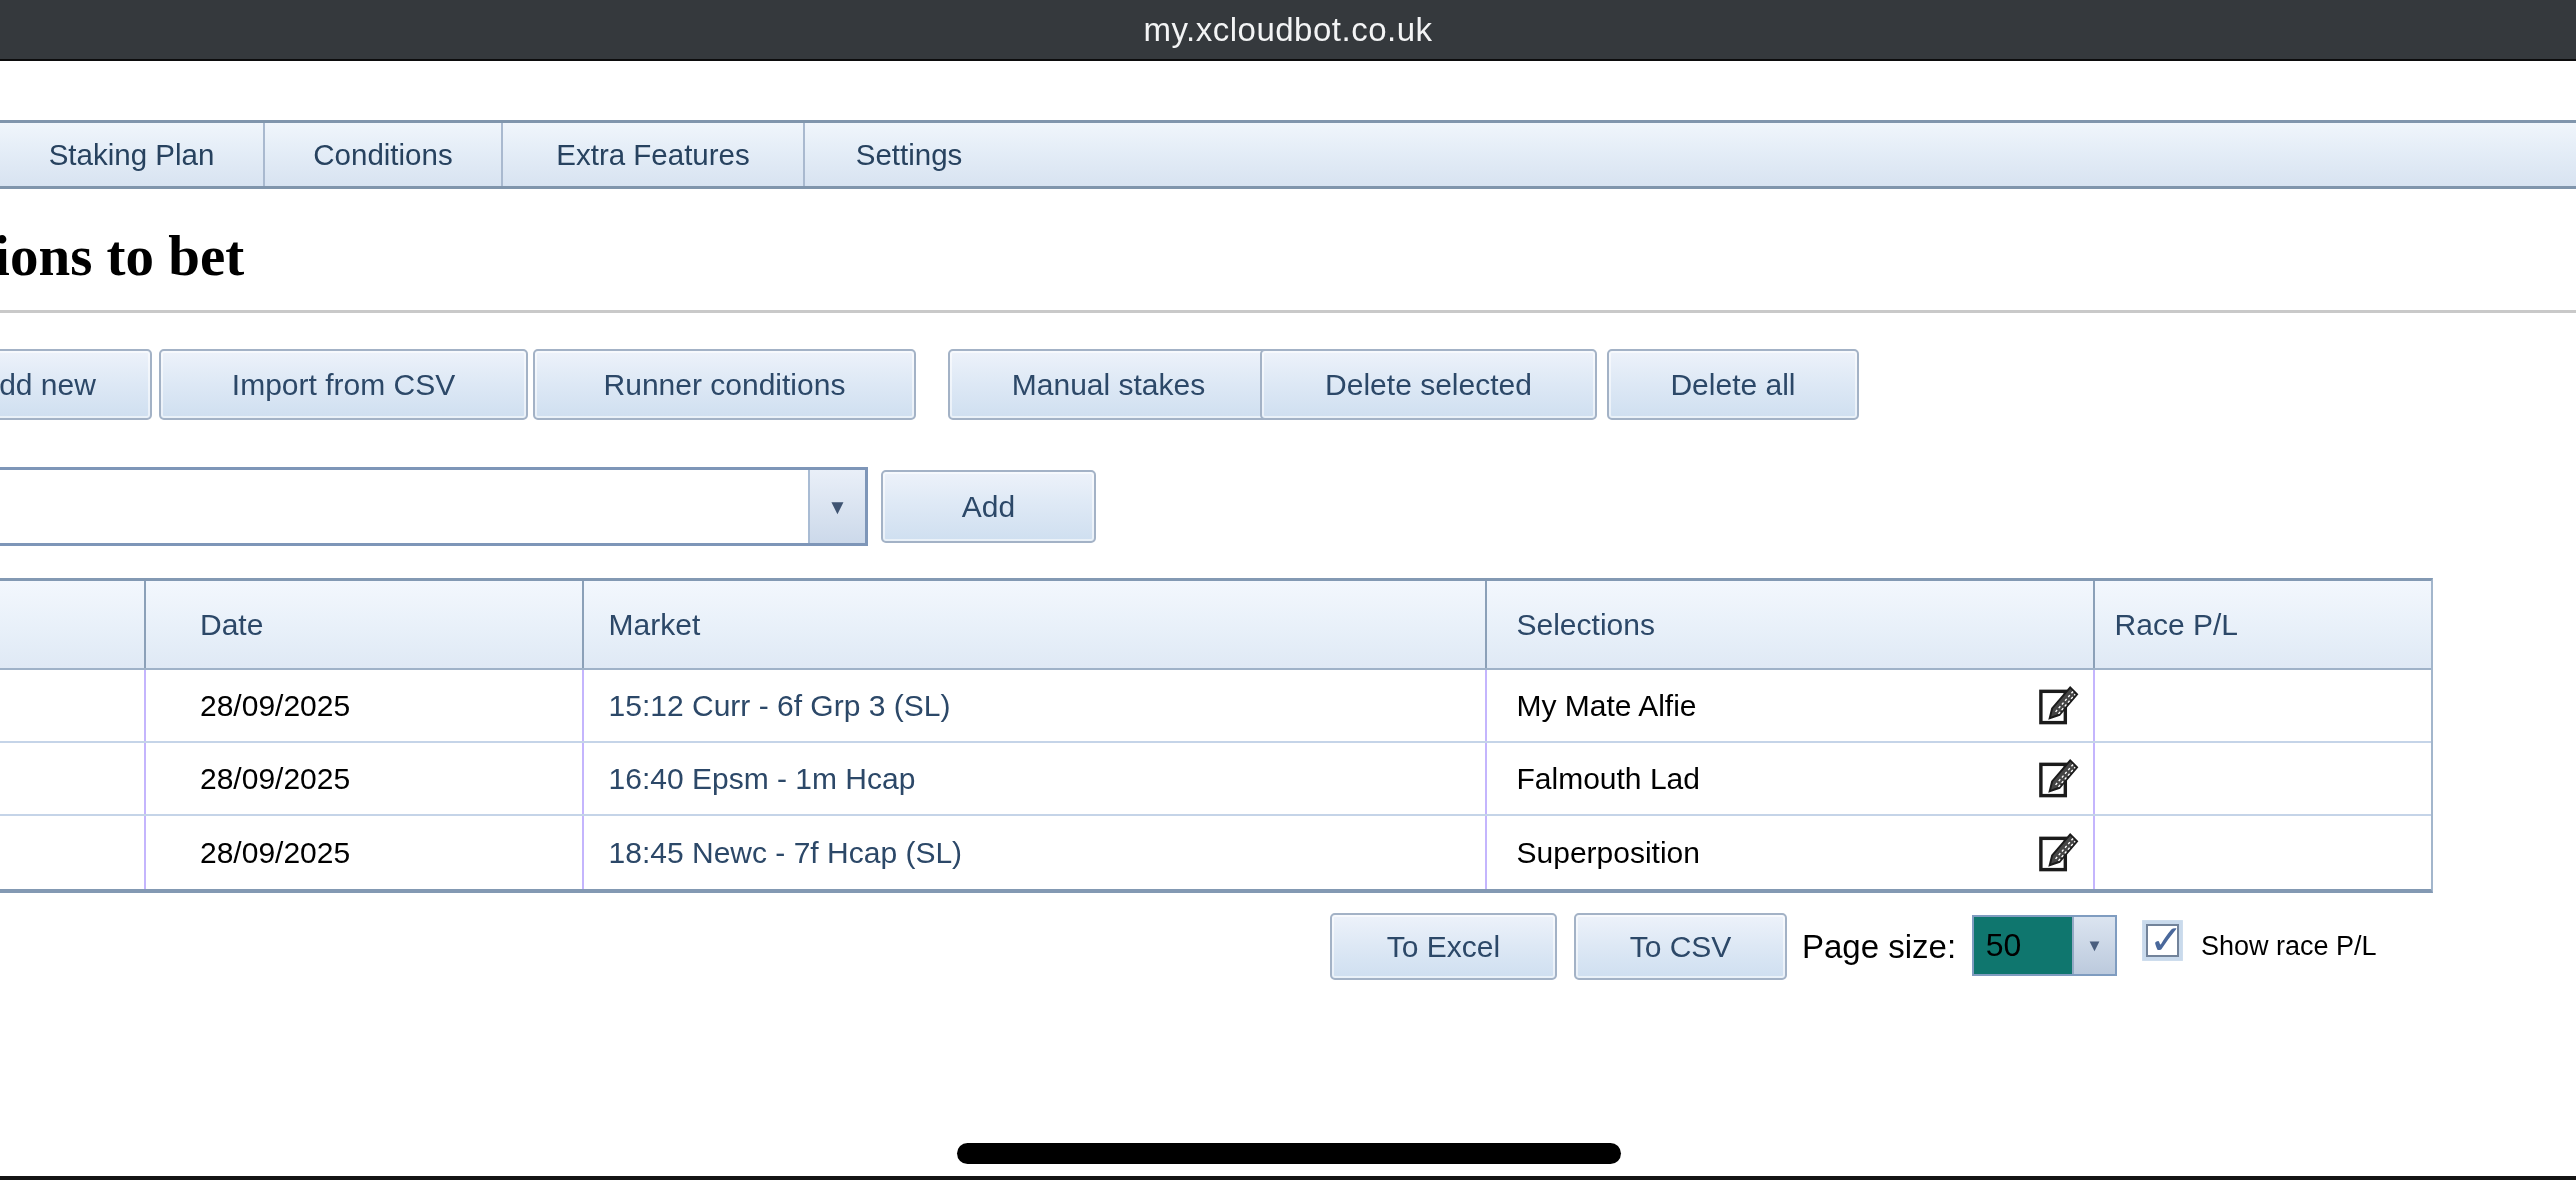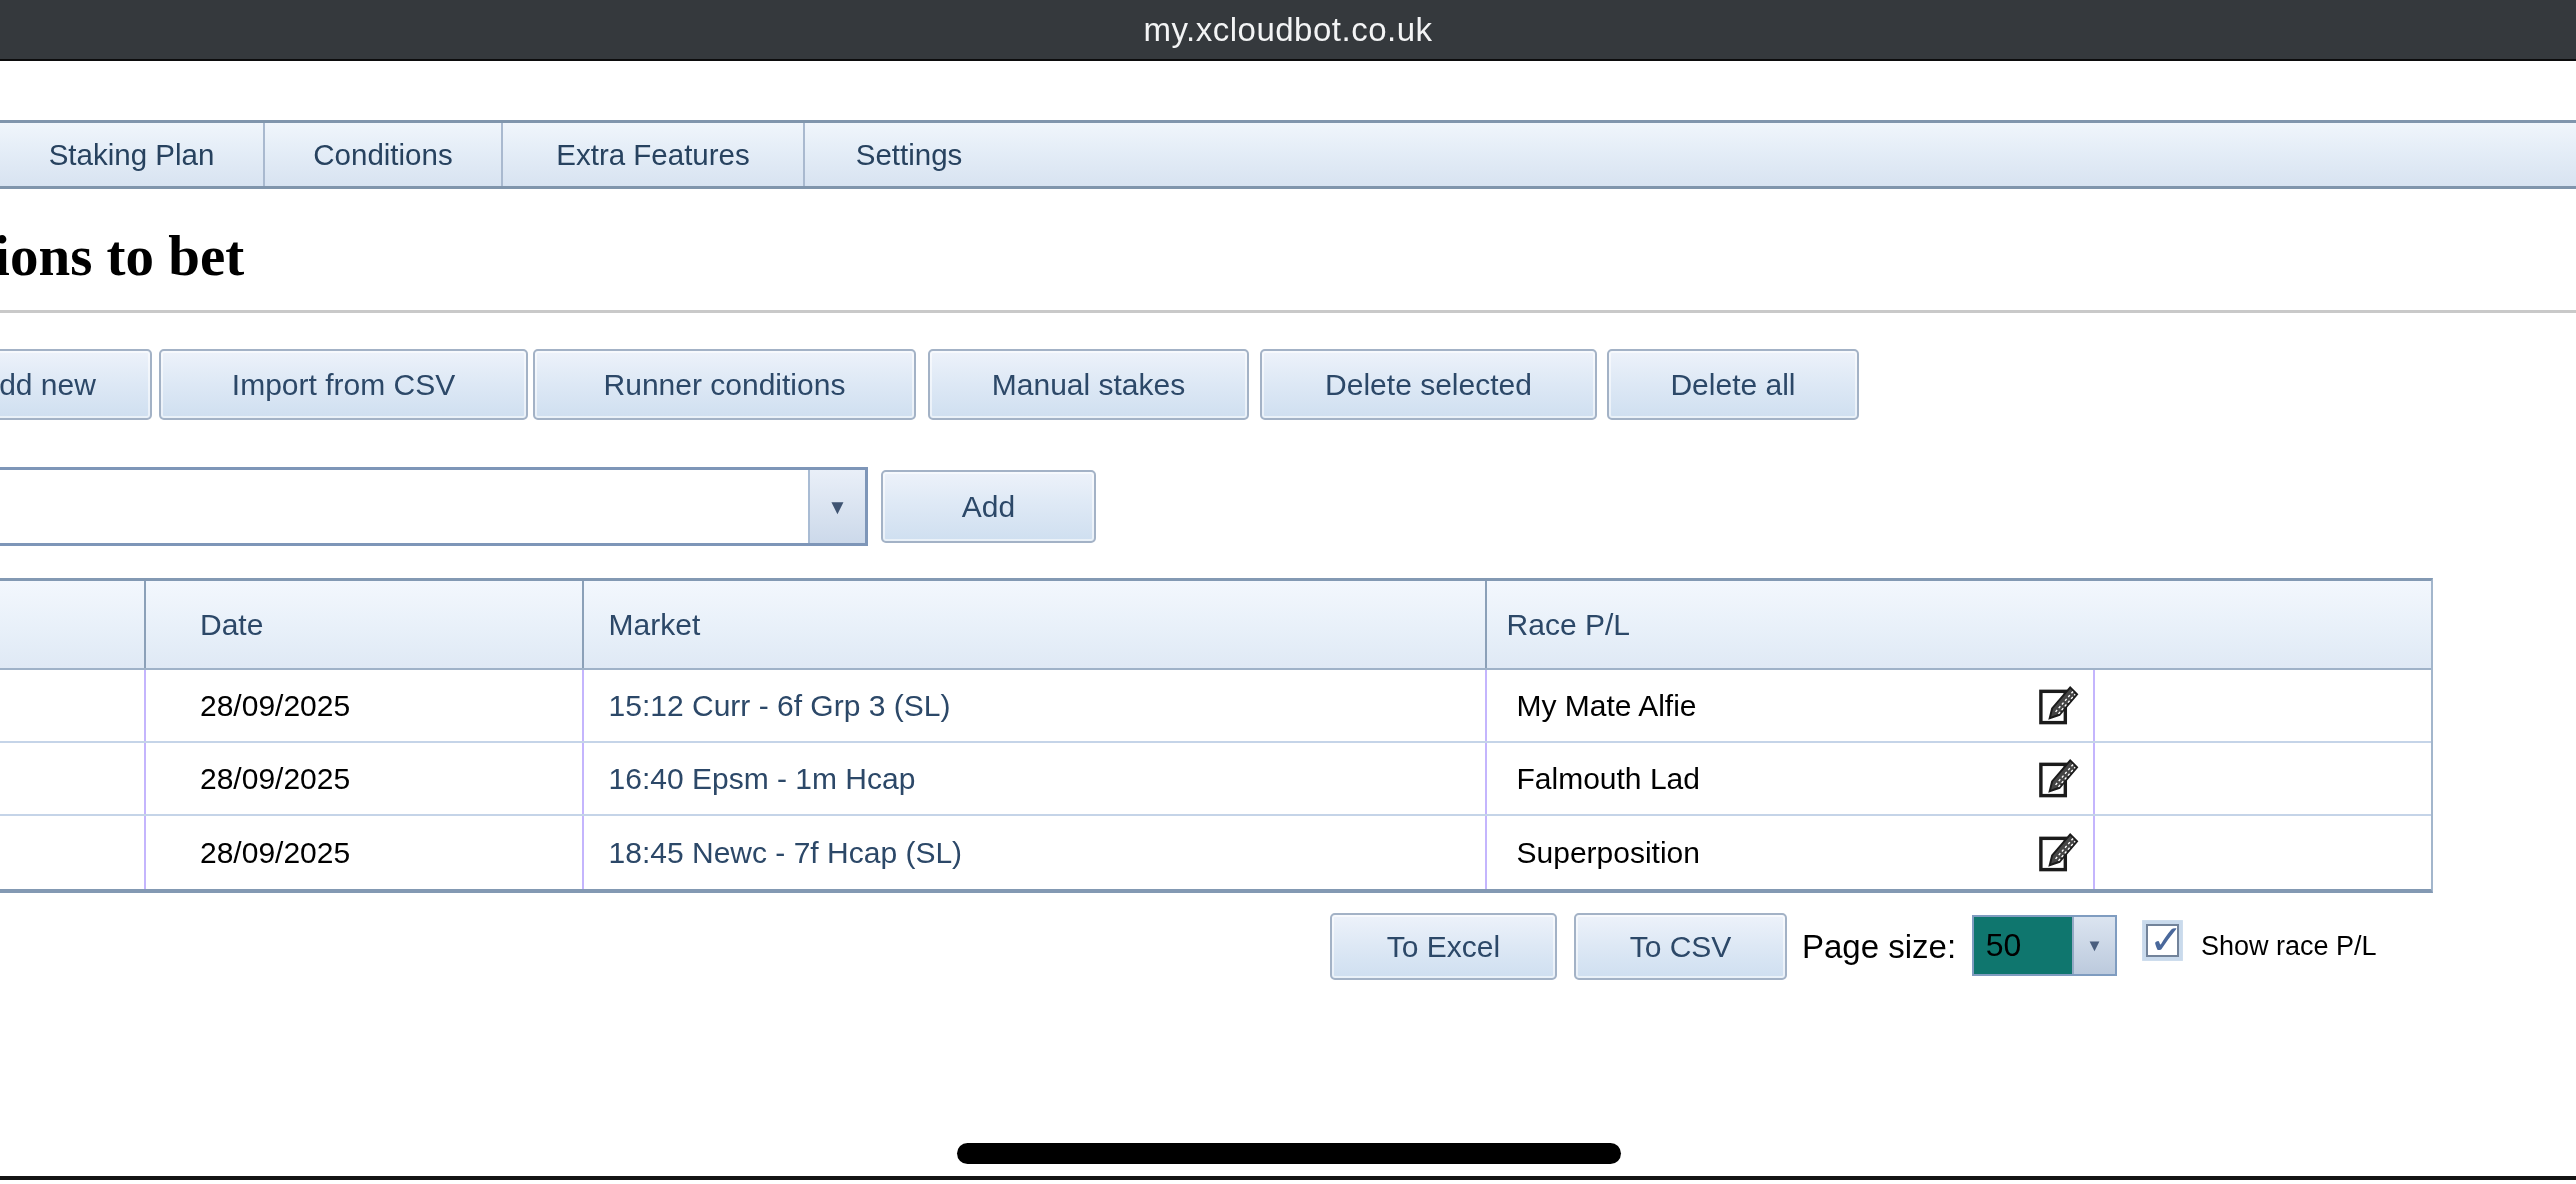--- a/index.html
+++ b/index.html
@@ -27,21 +27,21 @@
   .rule{position:absolute;top:310px;left:0;width:100%;height:2.9px;background:#c9c9c9;}
 
   
   .btn{position:absolute;top:349px;height:71px;box-sizing:border-box;border:2px solid #a3b2c6;
        border-radius:4.9px;background:linear-gradient(180deg,#edf2fa 0%,#dde8f5 50%,#cfdff0 100%);
        color:#2c4868;font-size:30px;display:flex;align-items:center;justify-content:center;
        box-shadow:inset 0 0 0 2px rgba(255,255,255,.55);cursor:pointer;white-space:nowrap;}
   .btn-addnew{left:-57px;width:209px;}
   .btn-import{left:159px;width:369px;}
   .btn-runner{left:533px;width:383px;}
-  .btn-manual{left:928px;width:321px;align-items:center;}
+  .btn-manual{left:948px;width:321px;align-items:center;}
   .btn-delsel{left:1260px;width:337px;}
   .btn-delall{left:1607px;width:252px;}
 
   
   .combo{position:absolute;left:-393px;top:467px;width:1261px;height:79px;box-sizing:border-box;
          border:3.9px solid #7e96b8;background:#fff;}
   .combo-input{position:absolute;left:0;top:0;width:100%;height:100%;border:none;outline:none;
                font-size:30px;padding:0 19.6px;box-sizing:border-box;background:transparent;}
   .combo-arrow{position:absolute;right:0;top:0;width:55px;height:100%;
                background:linear-gradient(180deg,#e9eff8,#ccd9ea);border-left:2.9px solid #a9bcd4;
@@ -145,20 +145,21 @@
   </div>
   <div class="btn btn-add">
       <span>Add</span>
     </div>
 
   <div class="table">
     <div class="thead">
       <div class="th"></div>
       <div class="th p-date">Date</div>
       <div class="th p-market">Market</div>
+      <div class="th p-sel">Selections</div>
       <div class="th p-race">Race P/L</div>
     </div>
 
     <div class="trow">
       <div class="td"></div>
       <div class="td p-date">28/09/2025</div>
       <div class="td p-market">
           <a class="market-link">15:12 Curr - 6f Grp 3 (SL)</a>
         </div>
       <div class="td p-sel">

